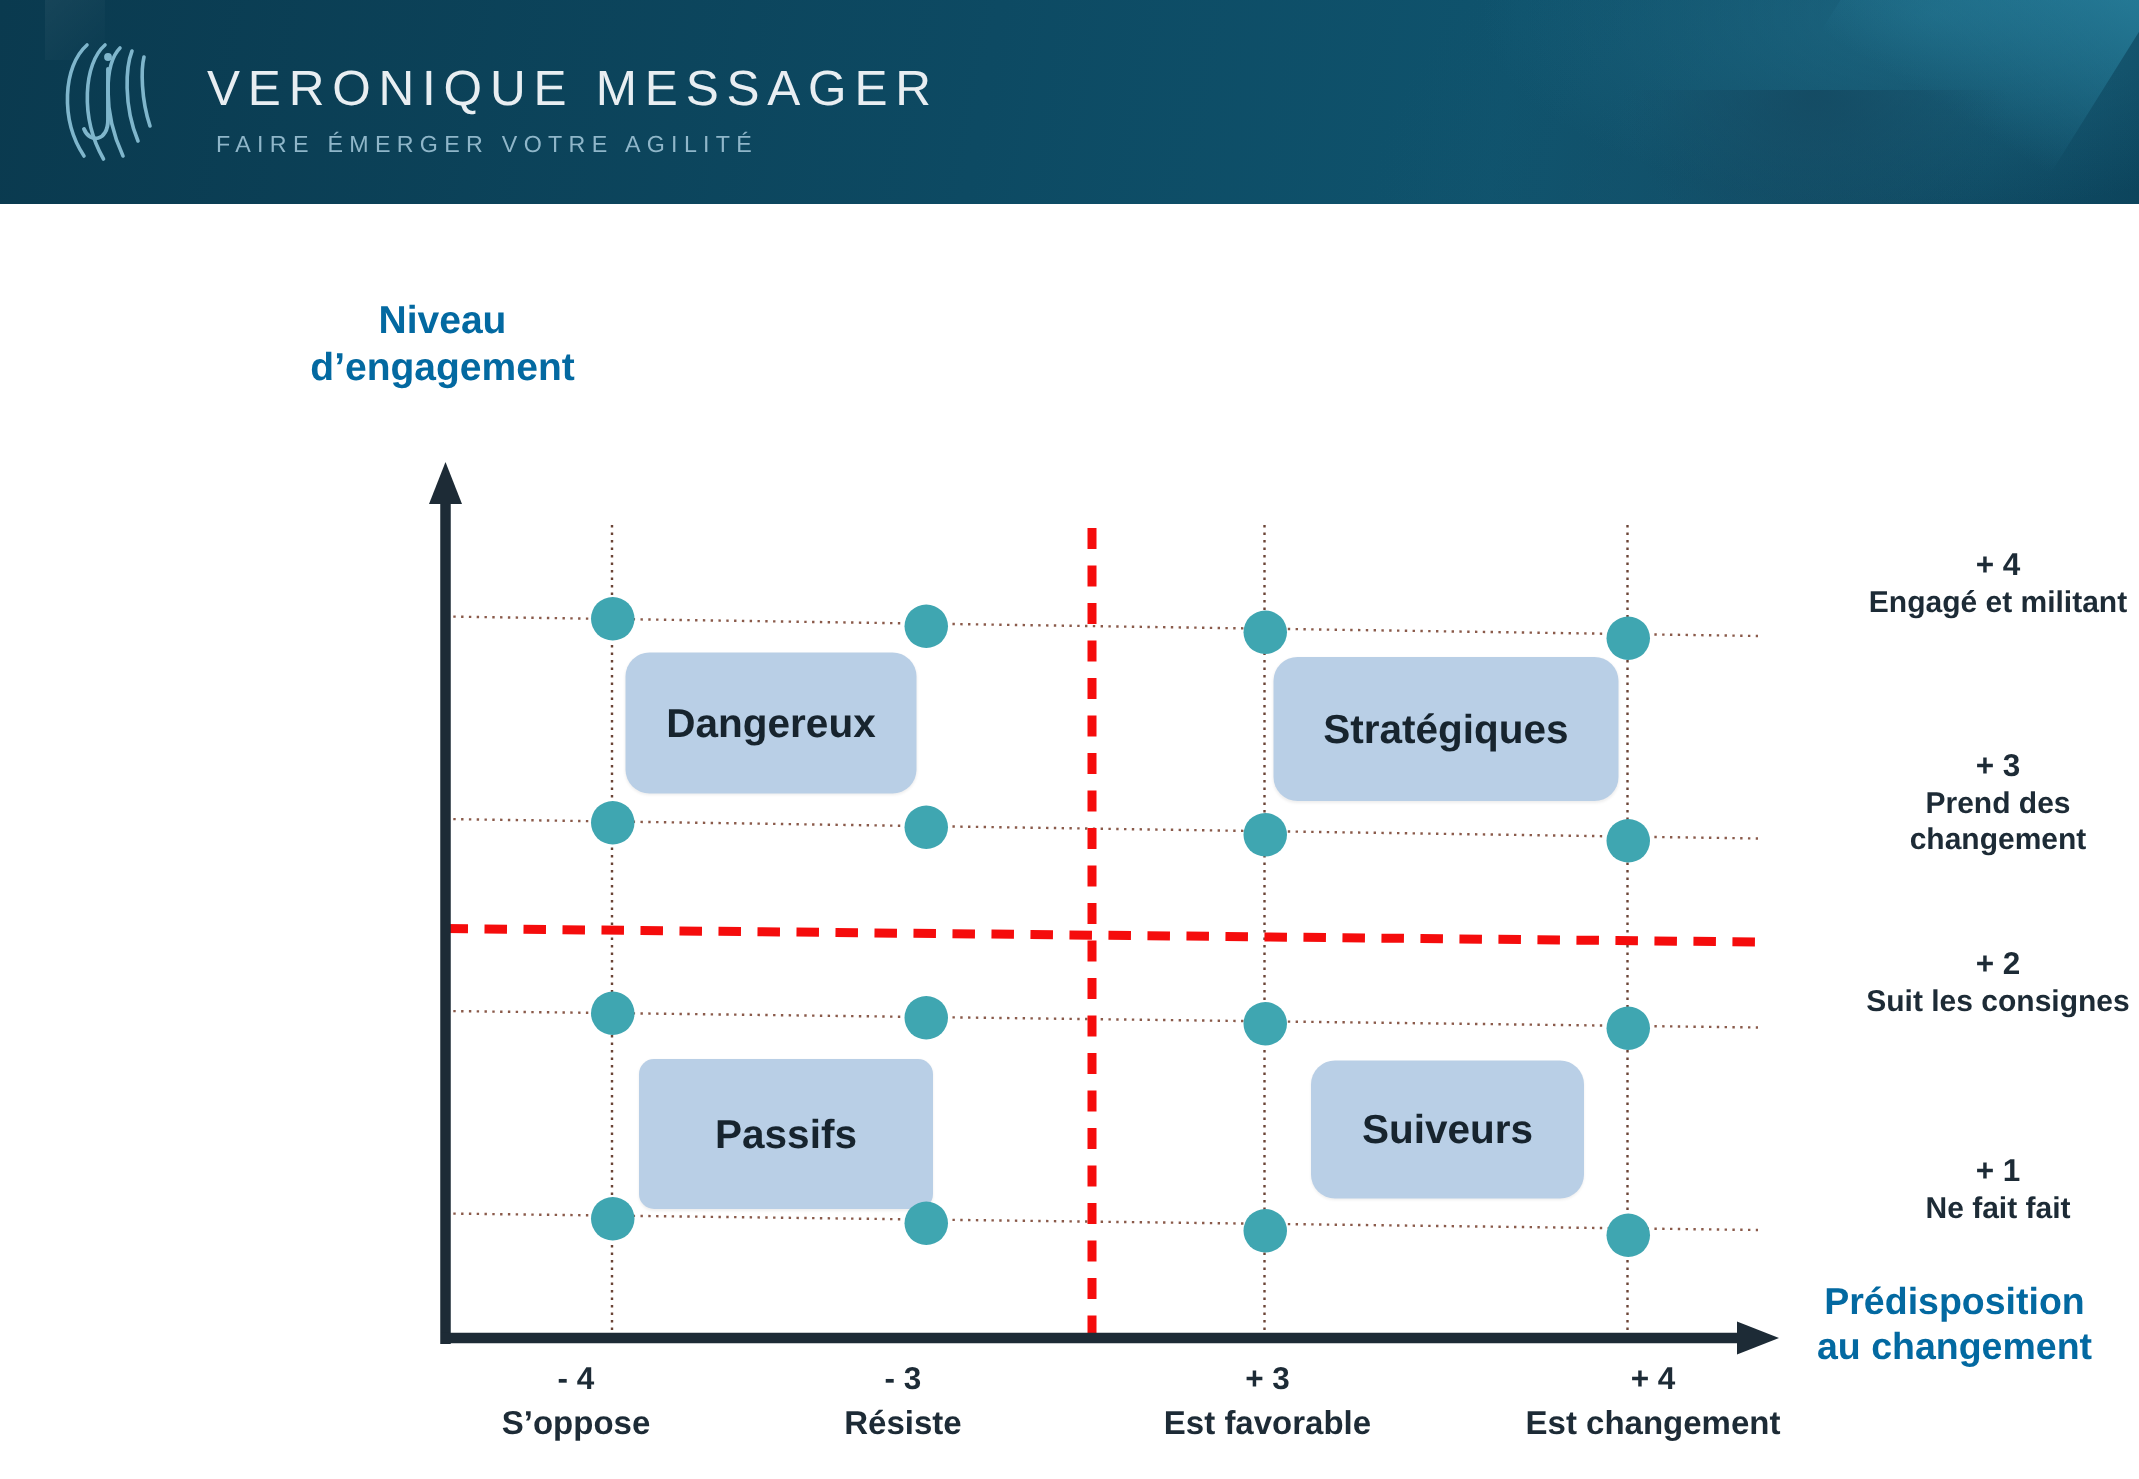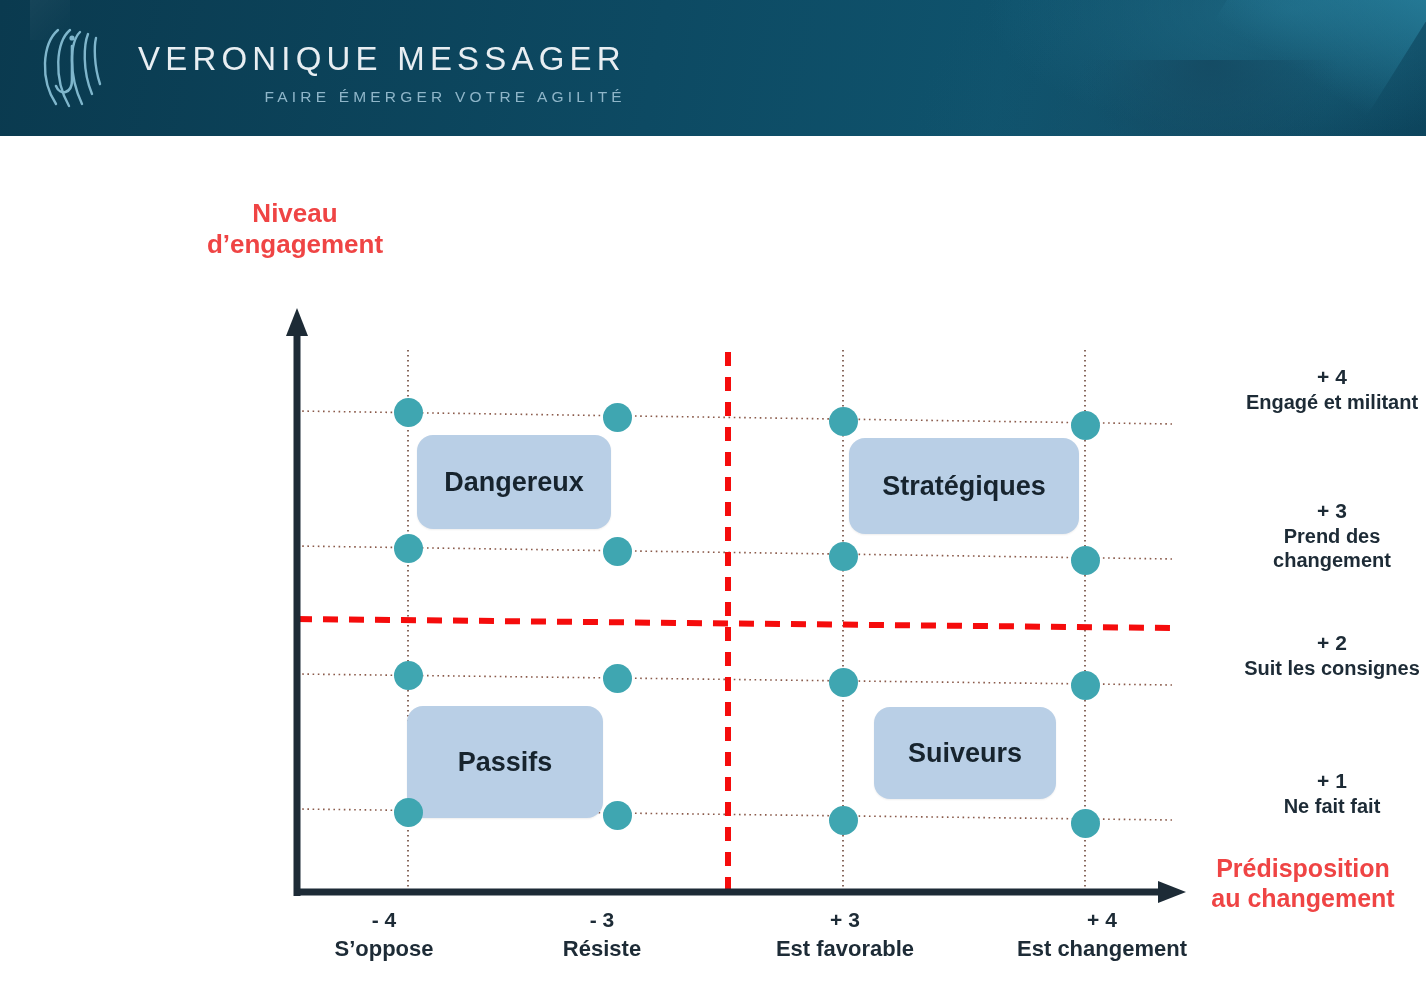--- a/index.html
+++ b/index.html
@@ -71,21 +71,20 @@
   }
   #brand-tagline {
     color: #8fb6c9;
     font-size: 15.5px;
     font-weight: 400;
     letter-spacing: 4.2px;
     line-height: 1;
     margin-top: 14px;
     margin-left: 6px;
     white-space: nowrap;
-    text-align: right;
   }
   #slide-title {
     position: absolute;
     right: 34px; top: 40px;
     color: #bcd8ec;
     font-size: 35px;
     font-weight: bold;
     letter-spacing: 0.2px;
     text-shadow: 0 1px 2px rgba(0,0,0,0.35);
     white-space: nowrap;
@@ -99,21 +98,21 @@
     height: 850px;
     background: #ffffff;
   }
   #plot-svg {
     position: absolute;
     left: 0; top: 0;
   }
 
   .axis-title {
     position: absolute;
-    color: #ef4444;
+    color: #0369a1;
     font-weight: bold;
     text-align: center;
     line-height: 1.18;
   }
   #y-axis-title {
     left: 160px; top: 62px;
     width: 270px;
     font-size: 26px;
   }
   #x-axis-title {
@@ -274,21 +273,21 @@
       <span class="tick-num">+ 3</span>
       <span class="tick-label">Est favorable</span>
     </div>
     <div class="x-tick" style="left:987px; top:770px;">
       <span class="tick-num">+ 4</span>
       <span class="tick-label">Est changement</span>
     </div>
 
     <div class="quad-box" style="left:417px; top:299px; width:194px; height:94px;">Dangereux</div>
     <div class="quad-box" style="left:849px; top:302px; width:230px; height:96px;">Stratégiques</div>
-    <div class="quad-box" style="left:407px; top:570px; width:196px; height:112px;">Passifs</div>
+    <div class="quad-box" style="left:426px; top:570px; width:196px; height:100px;border-radius:10px;">Passifs</div>
     <div class="quad-box" style="left:874px; top:571px; width:182px; height:92px;text-align:right;">Suiveurs</div>
 
     <div class="dot" style="left:408px; top:276px;"></div>
     <div class="dot" style="left:617px; top:281px;"></div>
     <div class="dot" style="left:843px; top:285px;"></div>
     <div class="dot" style="left:1085px; top:289px;"></div>
 
     <div class="dot" style="left:408px; top:412px;"></div>
     <div class="dot" style="left:617px; top:415px;"></div>
     <div class="dot" style="left:843px; top:420px;"></div>

